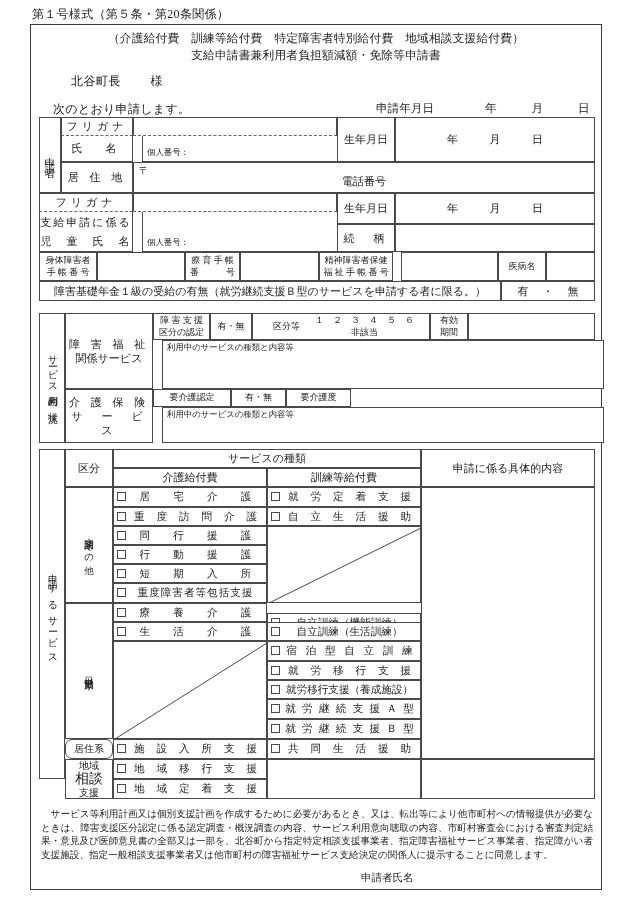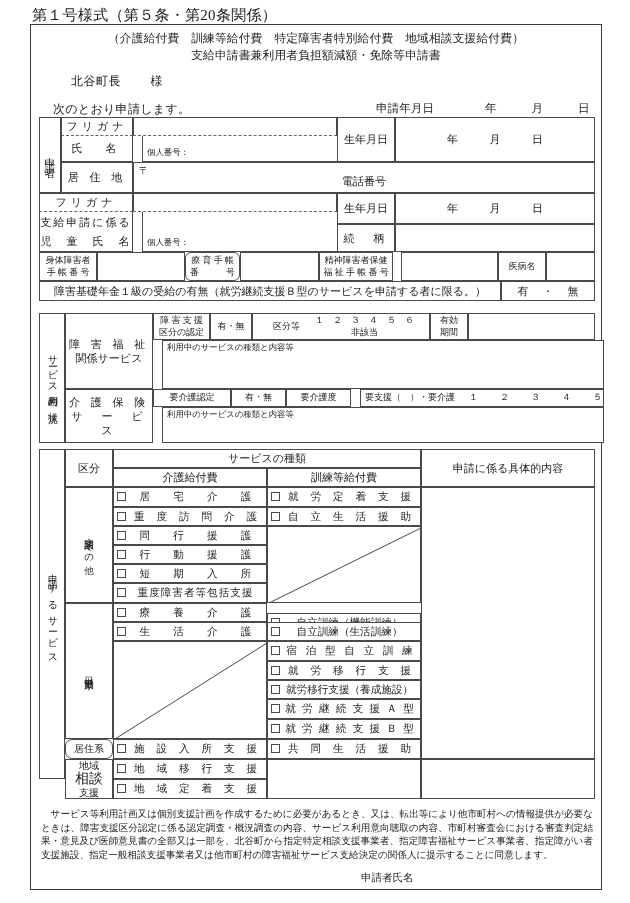--- a/index.html
+++ b/index.html
@@ -4,21 +4,21 @@
 <style>
   html,body{margin:0;padding:0;background:#fff;}
   body{
     width:630px;height:903px;
     font-family:"Liberation Serif","DejaVu Serif",serif;
     color:#1a1a1a;
     -webkit-font-smoothing:none;
   }
   .page{position:relative;width:630px;height:903px;box-sizing:border-box;}
 
-  .form-no{position:absolute;left:32px;top:6px;font-size:15px;letter-spacing:.3px;white-space:nowrap;}
+  .form-no{position:absolute;left:32px;top:6px;font-size:12px;letter-spacing:.3px;white-space:nowrap;}
 
   .frame{
     position:absolute;left:30px;top:24px;width:572px;height:866px;
     border:1.3px solid #3a3a3a;box-sizing:border-box;background:#fff;
   }
 
   .title1{position:absolute;left:0;right:0;top:6px;text-align:center;font-size:11.7px;letter-spacing:.2px;}
   .title2{position:absolute;left:0;right:0;top:23px;text-align:center;font-size:11.7px;letter-spacing:.2px;}
   .addressee{position:absolute;left:40px;top:48px;font-size:12px;letter-spacing:.5px;}
   .addressee .sama{display:inline-block;margin-left:26px;}
@@ -146,21 +146,21 @@
       <div class="cell" style="left:298px;top:107px;width:58px;height:28px;">
         <span class="wsp">続　柄</span>
       </div>
       <div class="cell" style="left:356px;top:107px;width:200px;height:28px;"></div>
 
       <div class="cell" style="left:0;top:135px;width:58px;height:29px;flex-direction:column;">
         <span class="tiny">身体障害者</span>
         <span class="tiny">手 帳 番 号</span>
       </div>
       <div class="cell" style="left:58px;top:135px;width:88px;height:29px;"></div>
-      <div class="cell" style="left:146px;top:135px;width:55px;height:29px;flex-direction:column;border-radius:6px;">
+      <div class="cell" style="left:146px;top:135px;width:55px;height:29px;flex-direction:column;">
         <span class="tiny">療 育 手 帳</span>
         <span class="tiny">番　　　号</span>
       </div>
       <div class="cell" style="left:201px;top:135px;width:79px;height:29px;"></div>
       <div class="cell" style="left:280px;top:135px;width:74px;height:29px;flex-direction:column;">
         <span class="tiny">精神障害者保健</span>
         <span class="tiny">福 祉 手 帳 番 号</span>
       </div>
       <div class="cell" style="left:362px;top:135px;width:97px;height:29px;"></div>
       <div class="cell" style="left:459px;top:135px;width:48px;height:29px;">
@@ -217,28 +217,20 @@
         <span class="wsp">サ　ー　ビ　ス</span>
       </div>
       <div class="cell" style="left:114px;top:76px;width:78px;height:18px;">
         <span class="tiny">要介護認定</span>
       </div>
       <div class="cell" style="left:192px;top:76px;width:55px;height:18px;">
         <span class="tiny">有・無</span>
       </div>
       <div class="cell" style="left:247px;top:76px;width:65px;height:18px;">
         <span class="tiny">要介護度</span>
-      </div>
-      <div class="cell l" style="left:312px;top:76px;width:244px;height:18px;">
-        <span class="tiny">要支援（　）・要介護</span>
-        <span class="tiny" style="display:inline-block;margin-left:14px;">１</span>
-        <span class="tiny" style="display:inline-block;margin-left:22px;">２</span>
-        <span class="tiny" style="display:inline-block;margin-left:22px;">３</span>
-        <span class="tiny" style="display:inline-block;margin-left:22px;">４</span>
-        <span class="tiny" style="display:inline-block;margin-left:22px;">５</span>
       </div>
       <div class="cell l" style="left:114px;top:94px;width:442px;height:36px;align-items:flex-start;padding-top:2px;">
         <span class="small">利用中のサービスの種類と内容等</span>
       </div>
     </div>
 
     <div class="tbl" style="left:8px;top:424px;width:556px;height:330px;">
 
       <div class="cell" style="left:0;top:0;width:26px;height:330px;">
         <span class="vert2" style="letter-spacing:5px;">申請するサービス</span>

